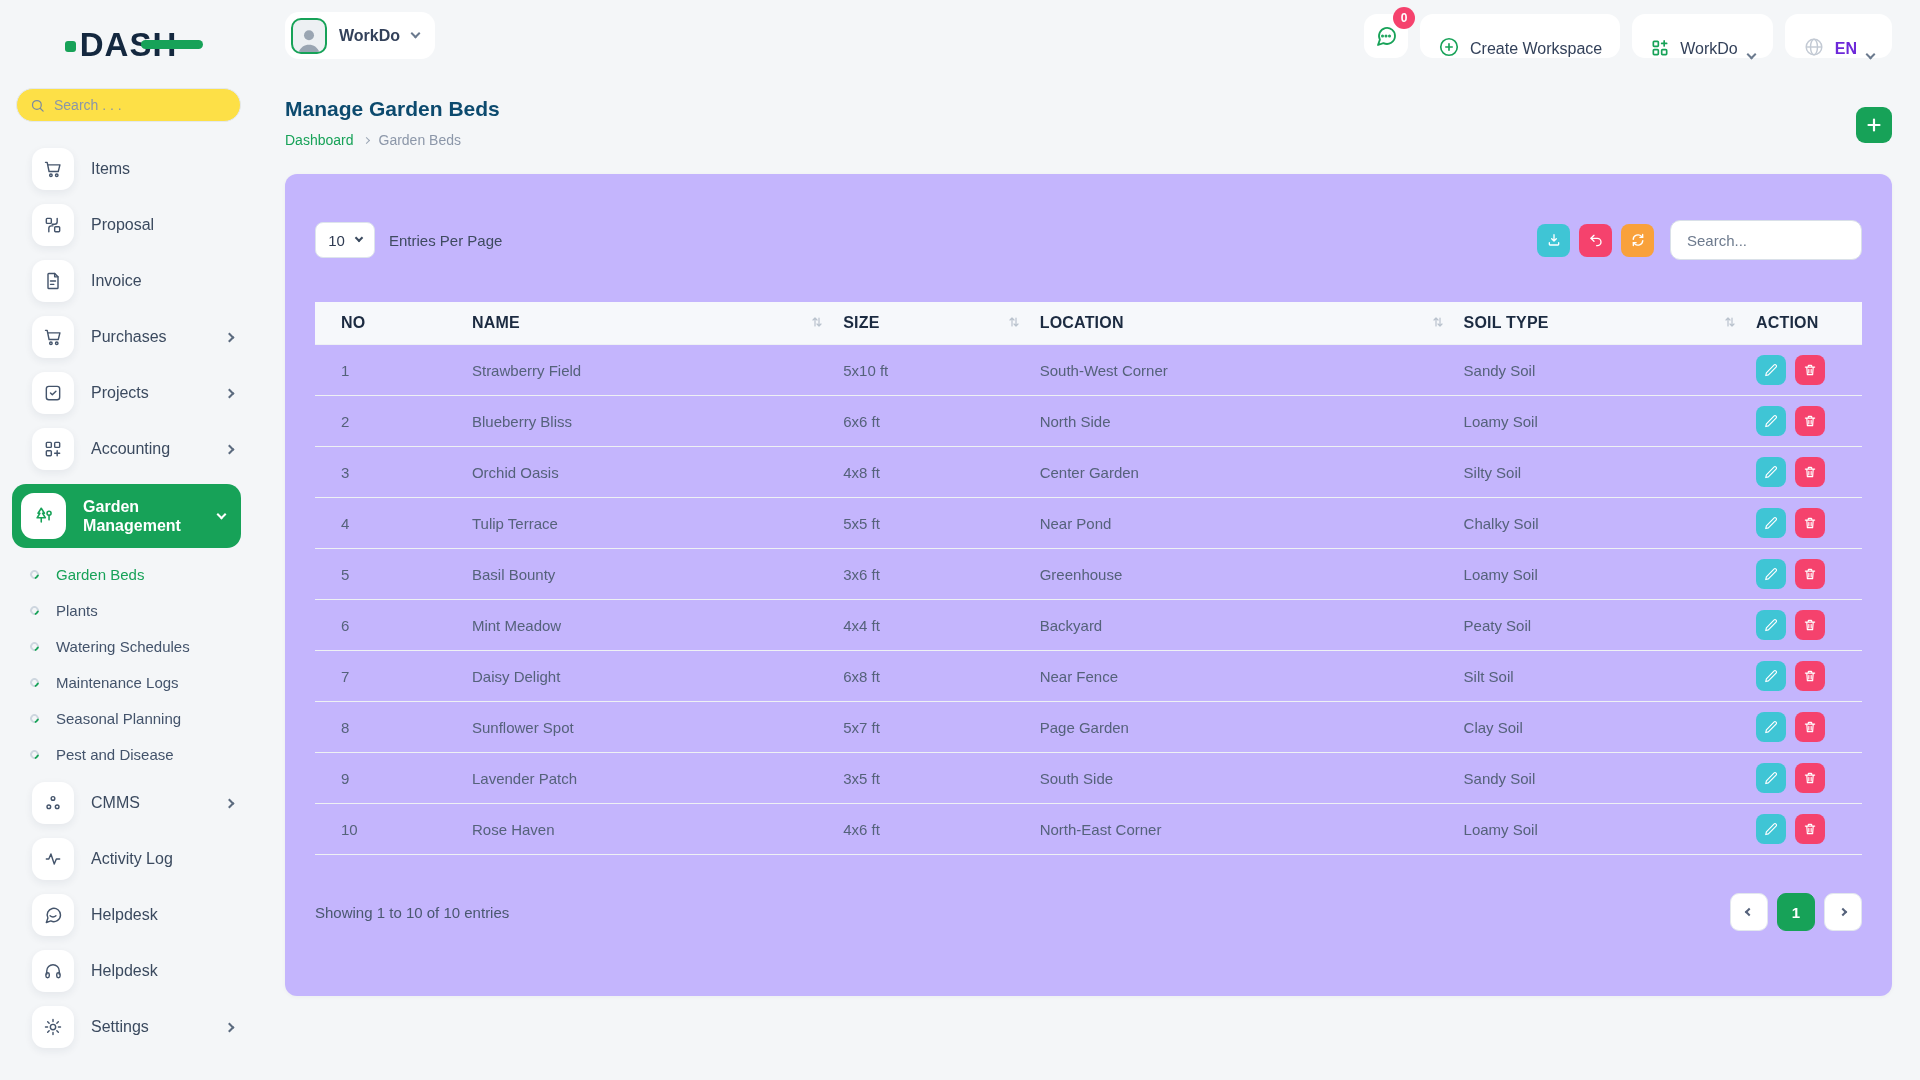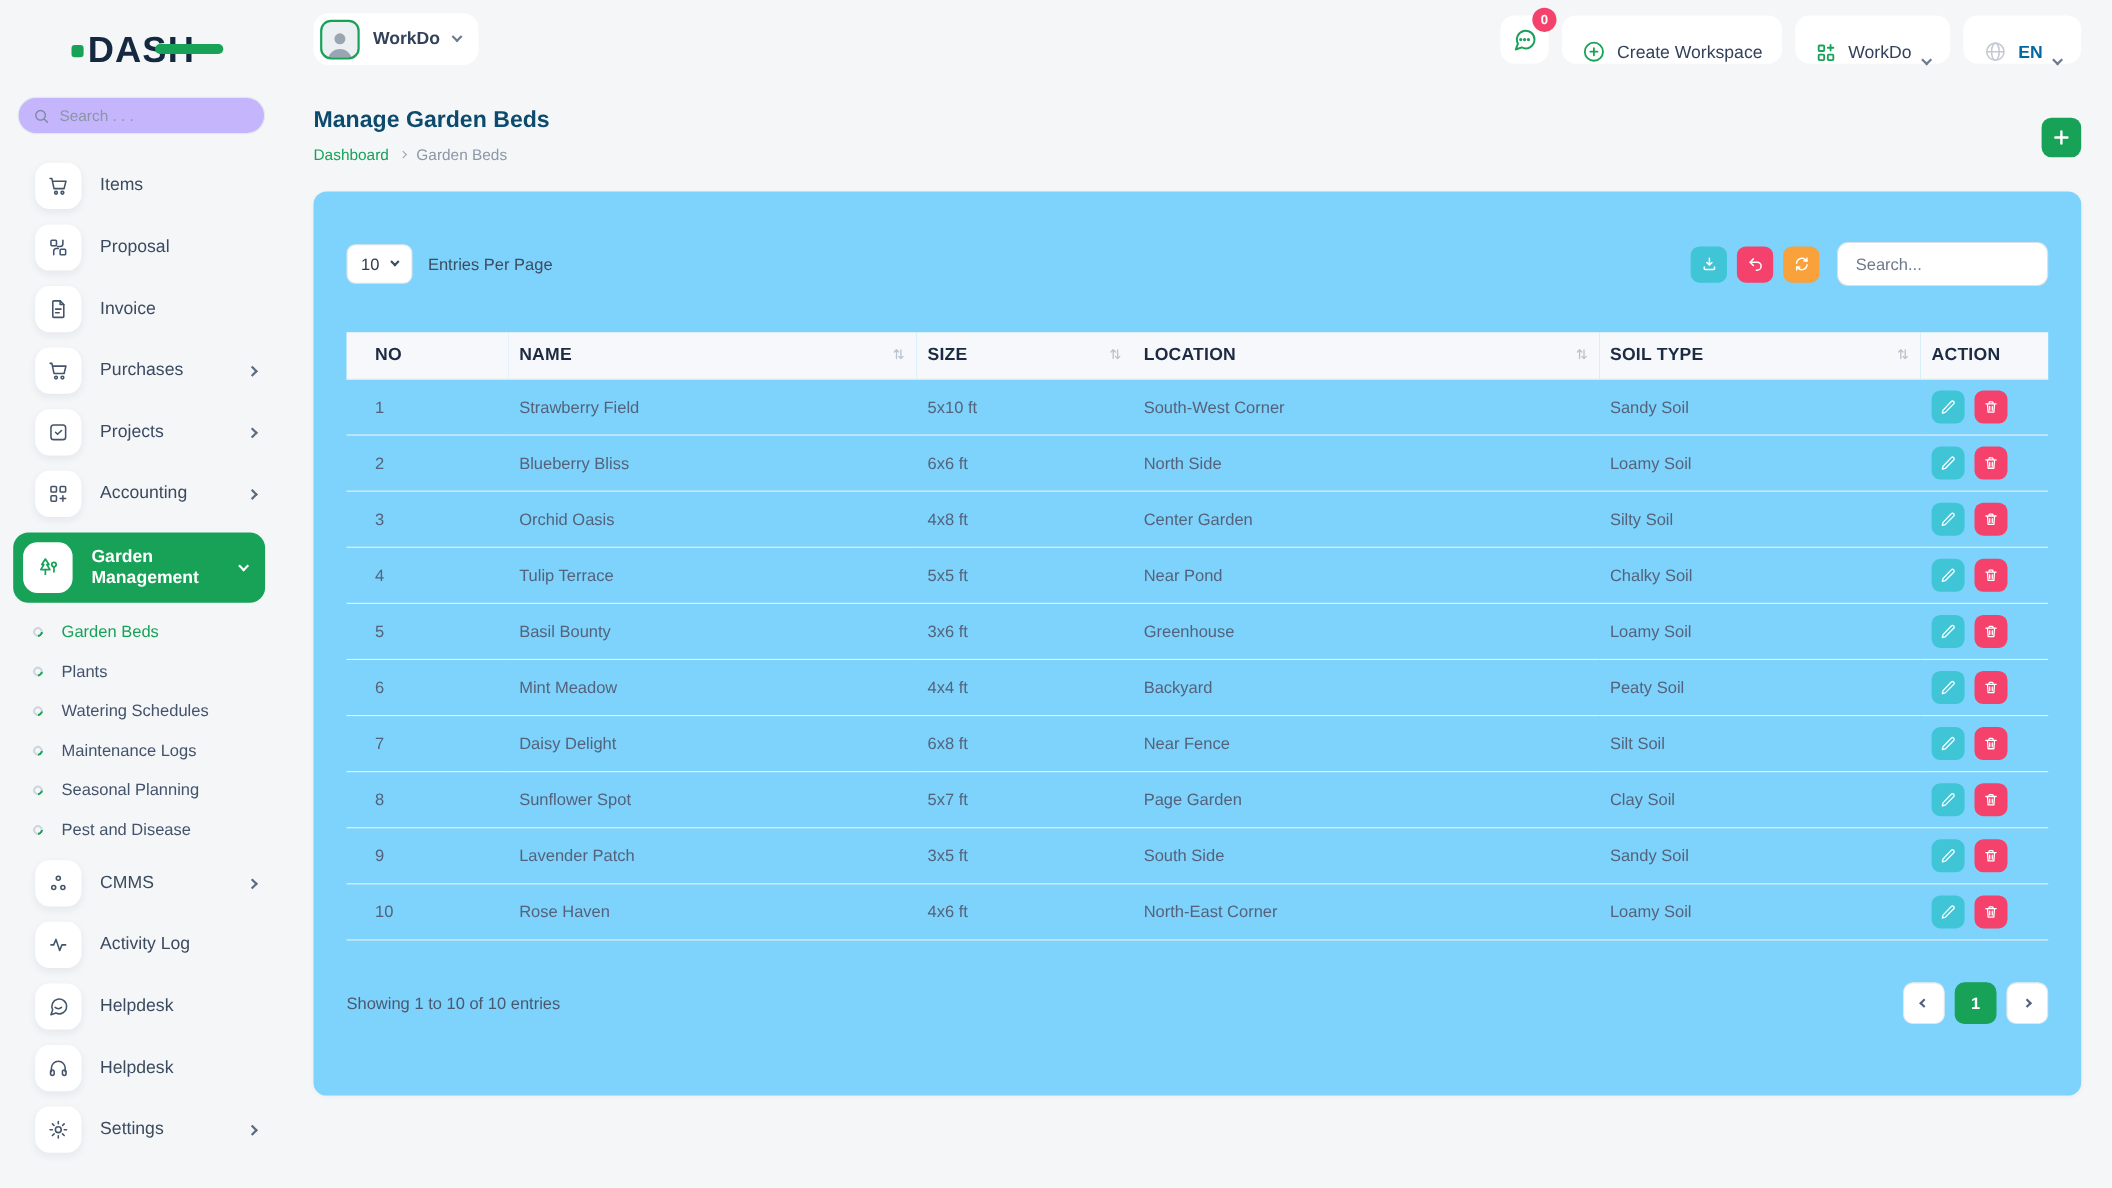--- a/index.html
+++ b/index.html
@@ -6,21 +6,21 @@
   html,body { width:1920px; height:1080px; overflow:hidden;
     font-family:"Liberation Sans", sans-serif; background:#f4f6f8; color:#3b4a5f; }
   .app { display:flex; width:100%; height:100%; }
 
   
   .sidebar { width:255px; min-width:255px; height:100%; padding:16px 14px 0 16px; overflow:hidden; }
   .logo-wrap { display:flex; justify-content:center; margin:10px 0 24px; }
   .logo { position:relative; font-size:33px; font-weight:800; letter-spacing:1px; color:#14283f; }
   .logo-dot { position:absolute; left:-15px; top:15px; width:11px; height:11px; border-radius:3px; background:#17a258; }
   .logo-bar { position:absolute; right:-26px; top:14px; width:62px; height:9px; border-radius:5px; background:#17a258; }
-  .side-search { display:flex; align-items:center; gap:9px; height:34px; background:#c4b5fd;
+  .side-search { display:flex; align-items:center; gap:9px; height:34px; background:#fde047;
     border:1px solid #e3e8ee; border-radius:17px; padding:0 13px; margin-bottom:26px; }
   .side-search input { border:none; outline:none; width:100%; font-size:14px; color:#56657a; background:transparent; font-family:inherit;}
   .side-search input::placeholder { color:#8a96a8; }
 
   .nav-item { display:flex; align-items:center; gap:17px; margin-bottom:14px; padding:0 8px 0 16px; cursor:pointer; }
   .icon-box { width:42px; height:42px; min-width:42px; background:#fff; border-radius:13px;
     box-shadow:0 3px 8px rgba(25,40,70,.07); display:flex; align-items:center; justify-content:center; color:#44546b; }
   .nav-label { font-size:16px; color:#3b4a5f; font-weight:500; line-height:1.2; }
   .nav-chev { margin-left:auto; color:#5c6b7f; }
 
@@ -48,32 +48,32 @@
     display:flex; align-items:flex-end; justify-content:center; overflow:hidden; }
   .ws-name { font-size:16px; font-weight:600; color:#33415a; }
   .tb-right { display:flex; align-items:center; gap:12px; }
   .tb-btn { position:relative; width:44px; height:44px; background:#fff; border:none; border-radius:13px;
     display:flex; align-items:center; justify-content:center; cursor:pointer; }
   .badge { position:absolute; top:-7px; right:-7px; min-width:22px; height:22px; padding:0 6px; background:#f5426d;
     color:#fff; font-size:12px; font-weight:700; border-radius:11px; display:flex; align-items:center; justify-content:center; }
   .pill { display:flex; align-items:flex-end; gap:10px; height:44px; background:#fff; border:none; border-radius:13px;
     padding:0 18px; font-size:16px; color:#33415a; cursor:pointer; font-family:inherit; }
   .pill .chv { color:#6b7a8e; }
-  .lang-txt { color:#0369a1; font-weight:600; }
+  .lang-txt { color:#6d28d9; font-weight:600; }
 
   .page-head { position:relative; margin-top:38px; }
   .page-title { font-size:21px; font-weight:700; color:#0c4a6e; }
   .breadcrumb { display:flex; align-items:center; gap:10px; margin-top:11px; font-size:14px; }
   .bc-link { color:#17a258; text-decoration:none; cursor:pointer; }
   .bc-sep { color:#9aa5b4; width:5px; height:5px; border-width:1.5px; }
   .bc-cur { color:#8c97a9; }
   .add-btn { position:absolute; right:0; top:10px; width:36px; height:36px; background:#17a258; border:none;
     border-radius:9px; color:#fff; display:flex; align-items:center; justify-content:center; cursor:pointer; }
 
-  .card { margin-top:26px; background:#7dd3fc; border-radius:12px; padding:28px 30px; height:822px;
+  .card { margin-top:26px; background:#c4b5fd; border-radius:12px; padding:28px 30px; height:822px;
     box-shadow:0 1px 4px rgba(20,35,60,.04); }
   .toolbar { display:flex; align-items:center; margin:18px 0 42px; }
   .select { display:flex; align-items:center; justify-content:center; gap:11px; width:60px; height:36px;
     border:1px solid #dde4ec; border-radius:8px; font-size:15px; color:#2f3b52; cursor:pointer; background:#fff; }
   .select .chv { color:#3b4a5f; width:6px; height:6px; }
   .tb-label { margin-left:14px; font-size:15px; color:#3f4b60; }
   .toolbar .spacer { flex:1; }
   .sq-btn { width:33px; height:33px; border:none; border-radius:8px; color:#fff; margin-left:9px;
     display:flex; align-items:center; justify-content:center; cursor:pointer; }
   .sq-teal { background:#3fc5d5; } .sq-pink { background:#f5426d; } .sq-orange { background:#f9a13b; }

